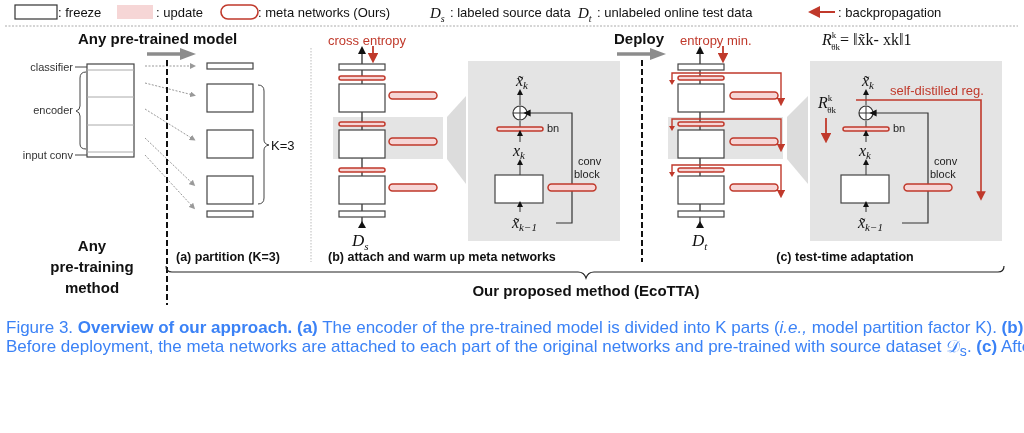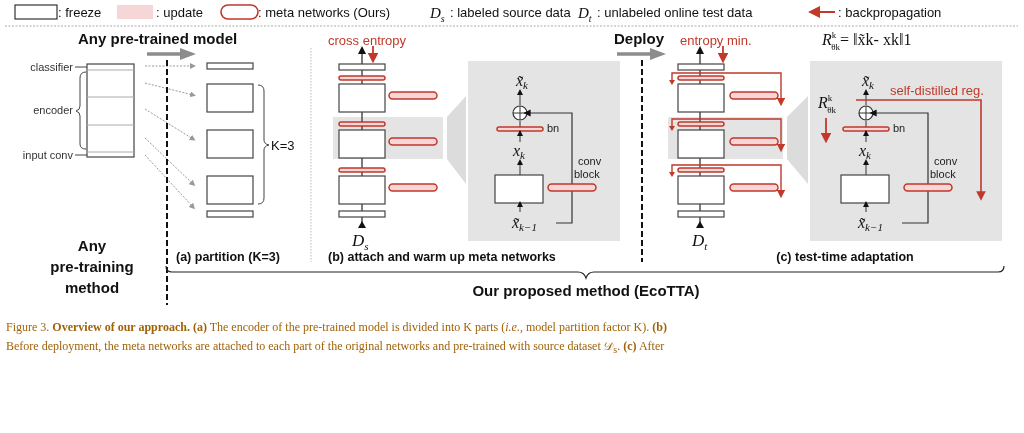--- a/index.html
+++ b/index.html
@@ -1,18 +1,18 @@
 <!DOCTYPE html>
 <html><head>
 <meta charset="utf-8">
 <style>
   html,body{margin:0;padding:0;background:#fff;}
   body{width:1024px;height:433px;position:relative;overflow:hidden;font-family:"Liberation Sans",sans-serif;}
   #fig{position:absolute;left:0;top:0;width:1024px;height:305px;}
-  .caption{position:absolute;left:6px;top:318px;width:1012px;font-family:Liberation Serif, serif;font-size:12px;line-height:19.4px;color:#a16207;text-align:justify;}
+  .caption{position:absolute;left:6px;top:318px;width:1012px;font-family:Liberation Sans, sans-serif;font-size:17px;line-height:19.4px;color:#3b82f6;text-align:justify;}
   .caption .line{display:block;white-space:nowrap;}
   .caption b{font-weight:bold;}
   .caption i{font-style:italic;}
   svg text{font-family:"Liberation Sans",sans-serif;}
   .serif{font-family:"Liberation Serif",serif;}
 </style>
 </head>
 <body>
 
 <svg id="fig" width="1024" height="305" viewBox="0 0 1024 305" xmlns="http://www.w3.org/2000/svg">

